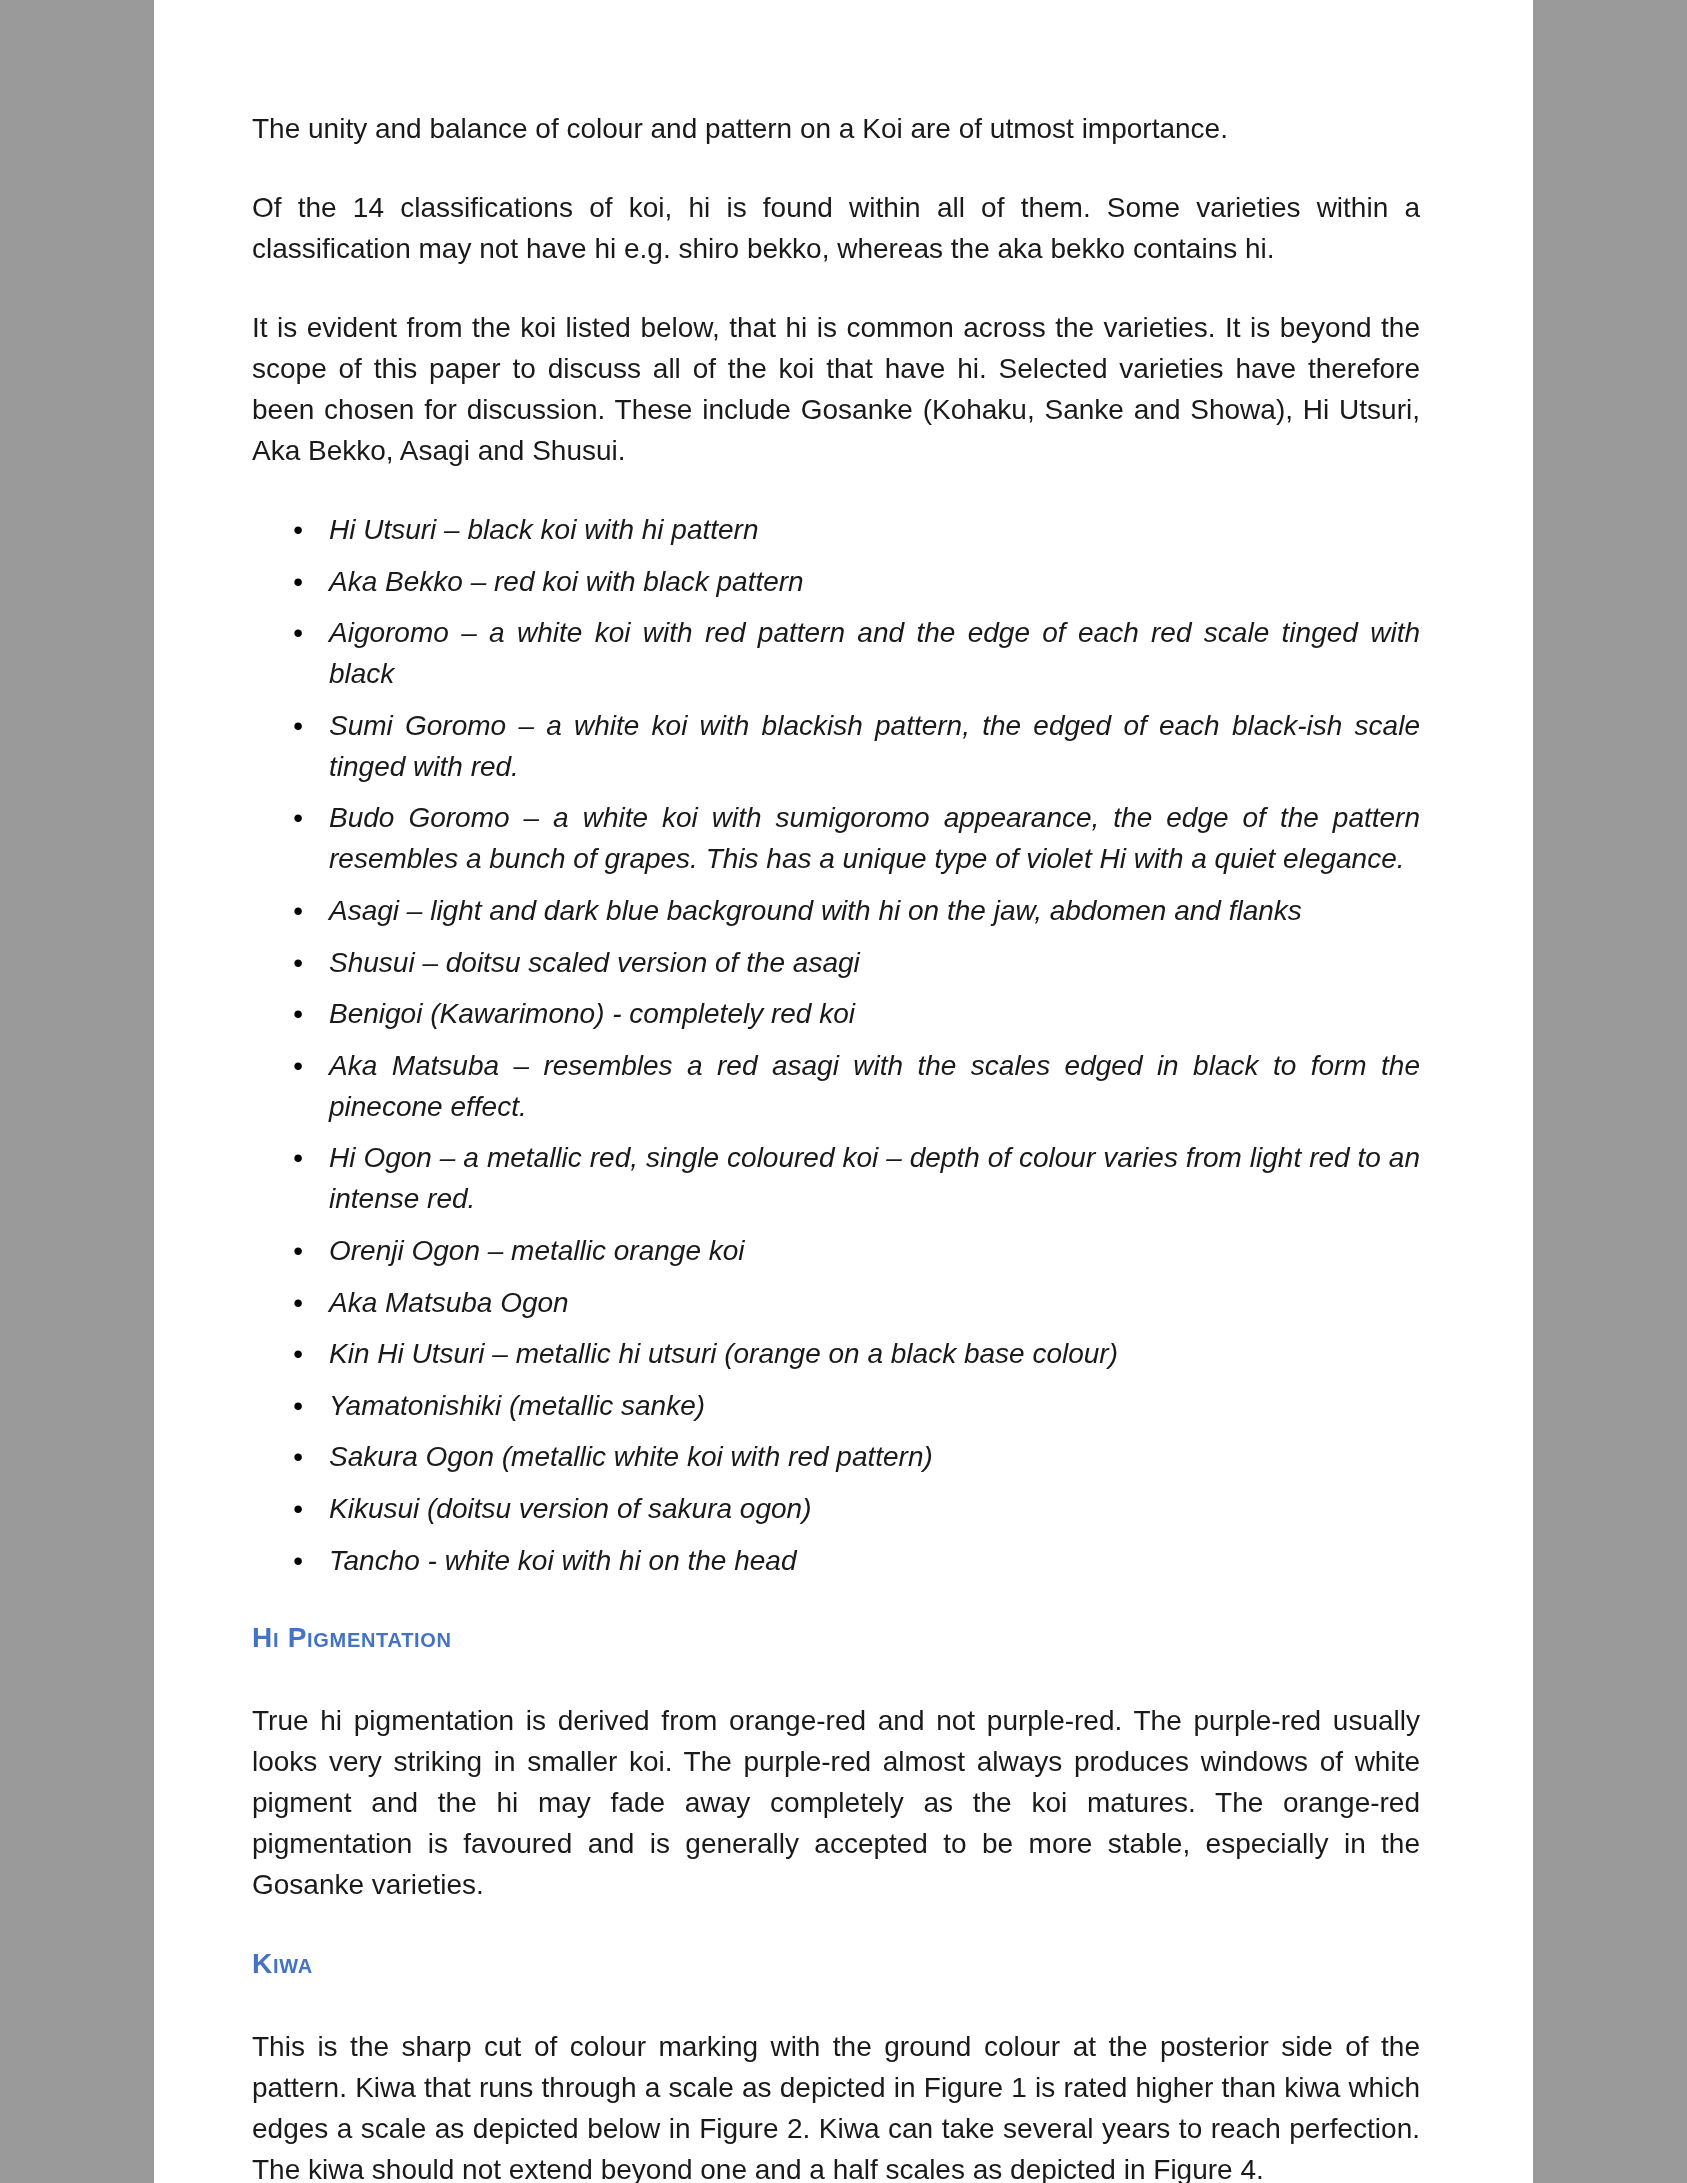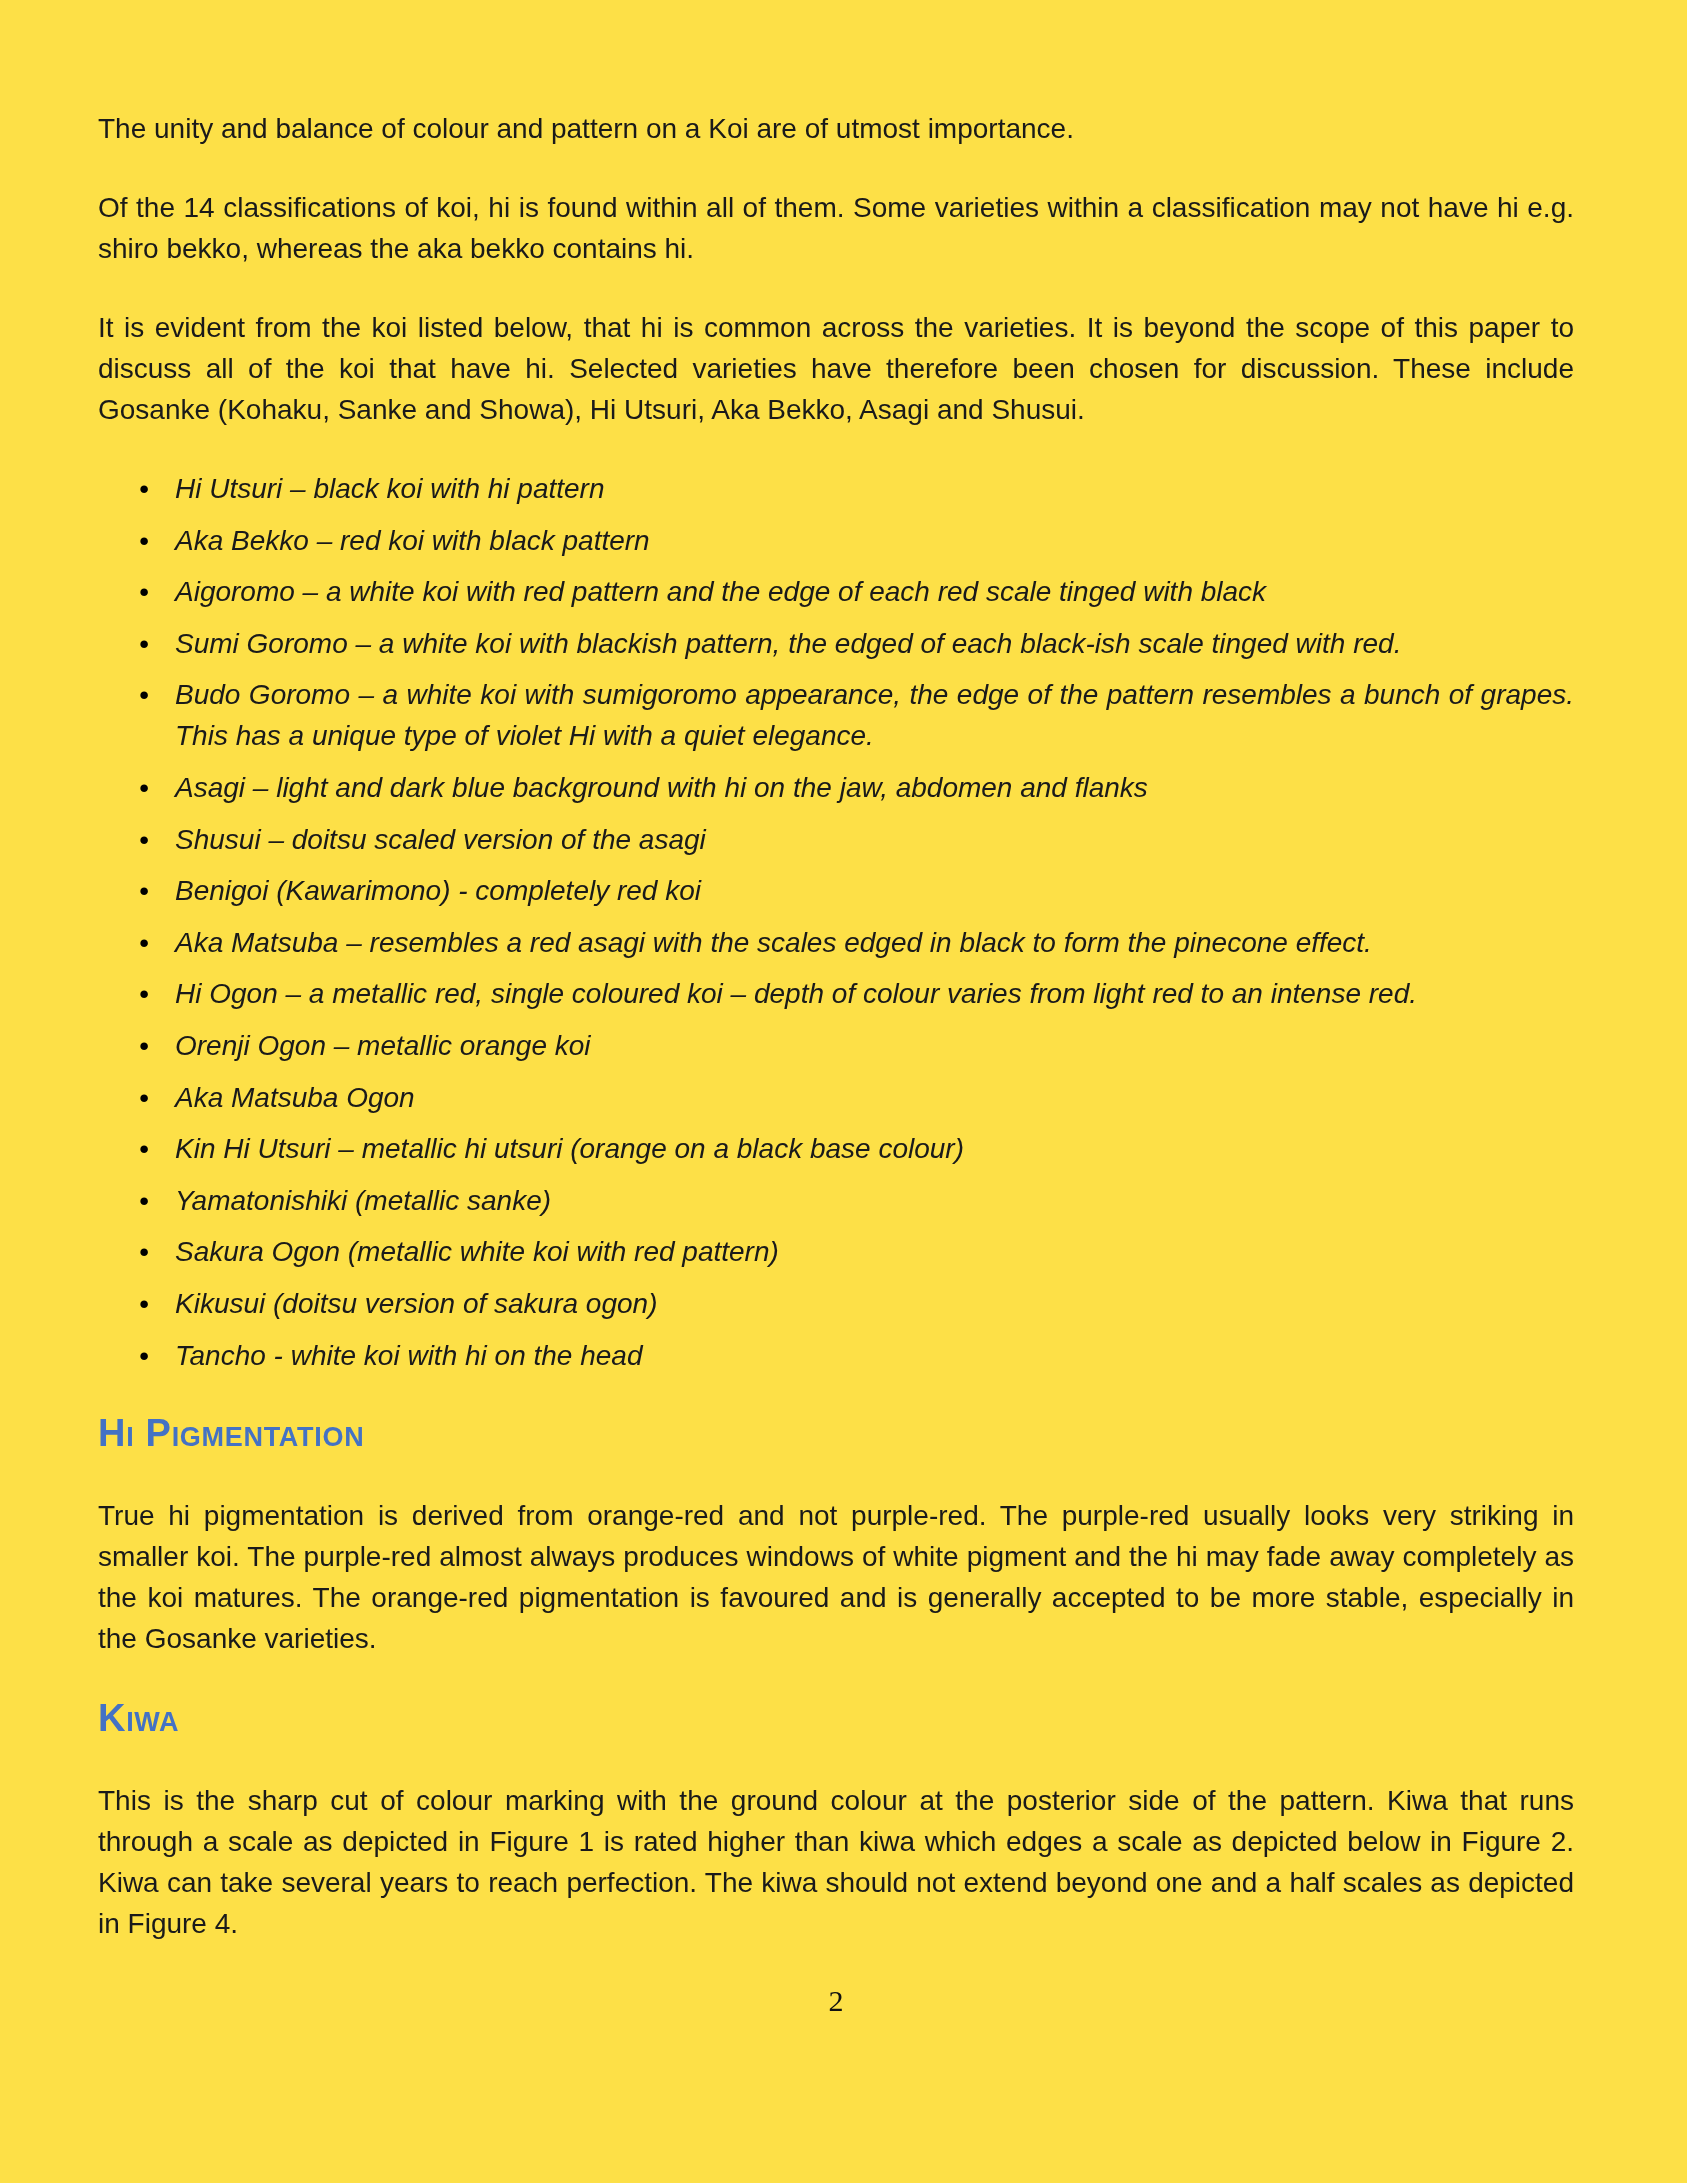--- a/index.html
+++ b/index.html
@@ -2,24 +2,24 @@
 <html style="font-size:10.6px"><head>
 <meta charset="utf-8">
 <style>
   html, body {
     margin: 0;
     padding: 0;
     background: #9a9a9a;
   }
   .page {
     position: relative;
-    width: 1687px;
+    width: 1379px;
     height: 2183px;
     margin: 0 auto;
-    background: #fde047;
+    background: #ffffff;
     box-sizing: border-box;
     padding: 108px 113px 0 98px;
     font-family: "Liberation Sans", sans-serif;
     color: #1a1a1a;
   }
   .body-para {
     margin: 0 0 38px 0;
     font-size: 28px;
     line-height: 41px;
     text-align: justify;
@@ -43,21 +43,21 @@
     content: "\2022";
     position: absolute;
     left: 0;
     top: 0;
     font-size: 28px;
     line-height: 41px;
     color: #000000;
   }
   .section-heading {
     margin: 36px 0 41px 0;
-    font-size: 38px;
+    font-size: 28px;
     line-height: 42px;
     font-weight: 700;
     font-variant: small-caps;
     letter-spacing: 0.7px;
     color: #4472C4;
   }
   .page-number {
     margin-top: 1.3px;
     text-align: center;
     font-family: "Liberation Serif", serif;

